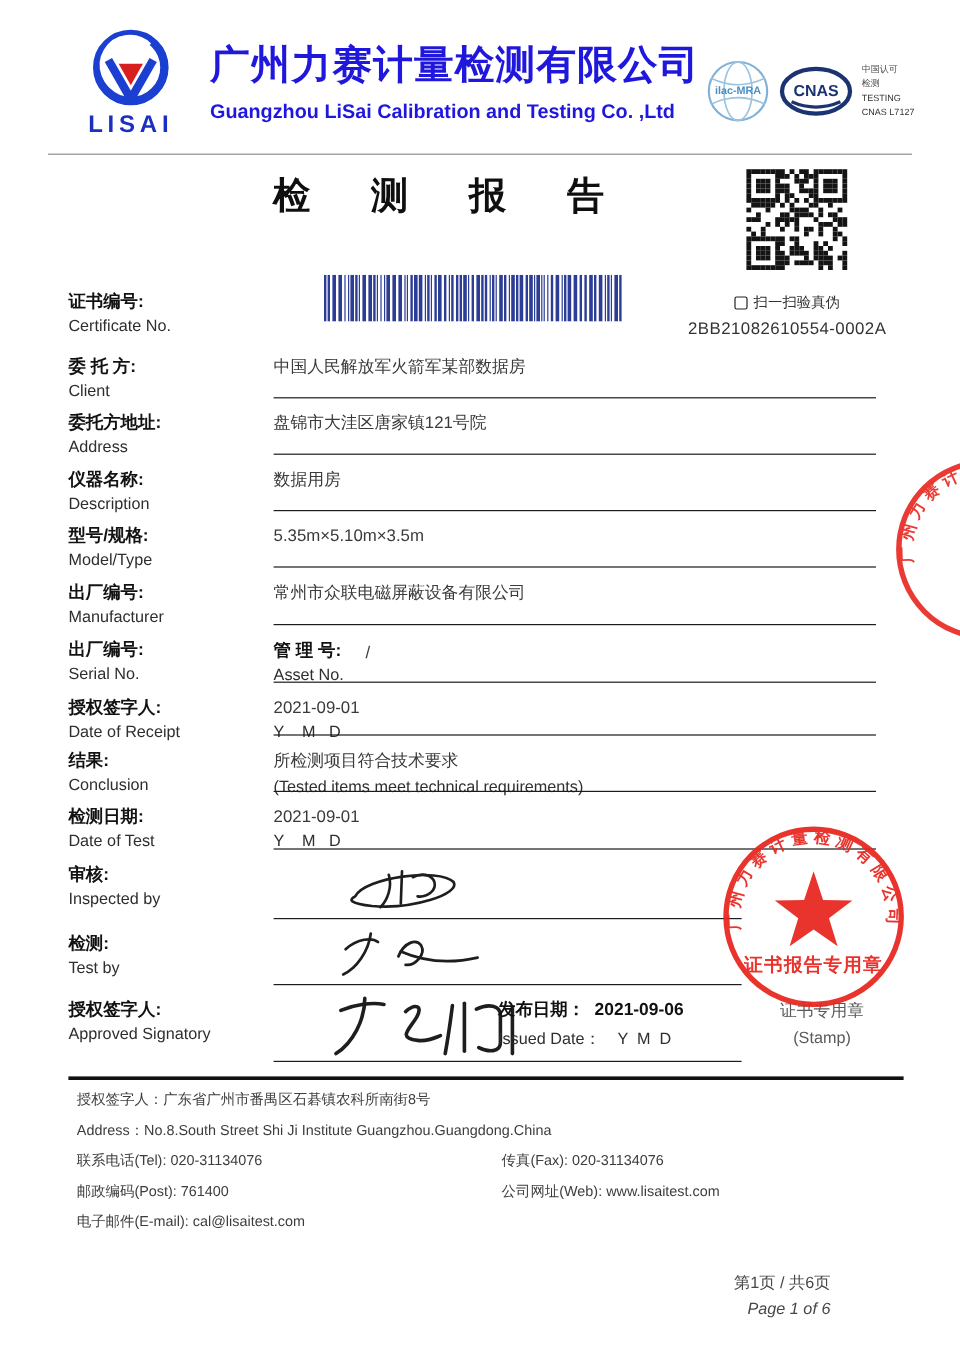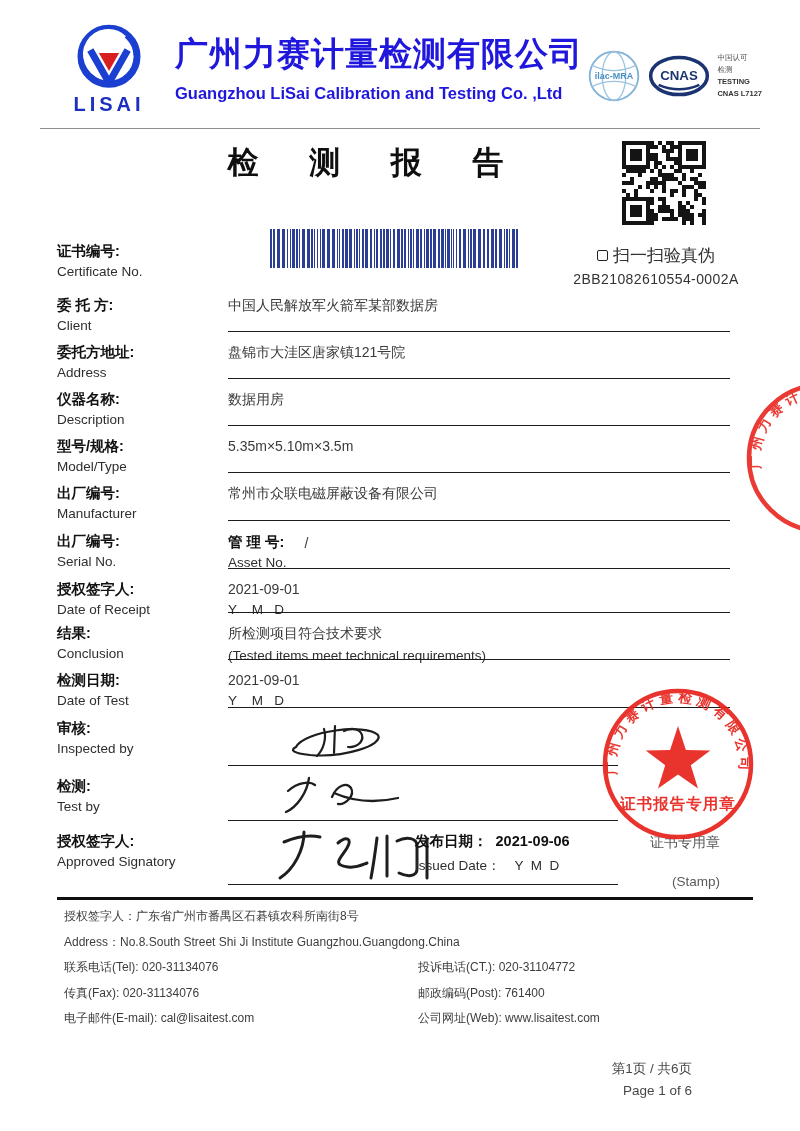--- a/index.html
+++ b/index.html
@@ -10,37 +10,37 @@
   
   .header { position:absolute; top:22px; left:57px; right:38px; display:flex; }
   .logo-block { width:104px; text-align:center; }
   .logo-block svg { display:block; margin:0 auto; }
   .logo-text { font-size:20px; font-weight:bold; color:#1b2fc0; letter-spacing:4px; margin-top:1px; }
   .company-block { margin-left:14px; padding-top:10px; }
   .company-cn { font-size:33px; font-weight:bold; color:#2017dd; letter-spacing:1px; white-space:nowrap; }
   .company-en { font-size:16.5px; font-weight:bold; color:#2017dd; margin-top:7px; white-space:nowrap; }
   .accred { margin-left:auto; display:flex; align-items:center; gap:7px; padding-top:14px; }
   .accred-text { font-size:7.5px; color:#4c4c4c; line-height:1.6; white-space:nowrap; }
-  .accred-text .b { font-weight:bold; color:#333; }
+  .accred-text .b { font-weight:normal; color:#333; }
   .header-rule { position:absolute; top:128px; left:40px; width:720px; height:1px; background:#8d8d8d; }
 
   
   .title-block { position:absolute; top:142px; left:0; width:745px; text-align:center; }
   .title-cn { font-size:31px; font-weight:bold; color:#0f0f0f; letter-spacing:14px; word-spacing:14px; white-space:pre; }
   .title-en { font-size:16px; color:#2c2c2c; letter-spacing:2px; word-spacing:7px; margin-top:9px; }
 
   
   .qr { position:absolute; left:621px; top:140px; width:86px; height:86px; }
   .qr b { position:absolute; width:4px; height:4px; background:#141414; }
   .barcode { position:absolute; left:42px; top:-9px; width:252px; height:39px; display:flex; align-items:stretch; overflow:hidden; }
   .barcode i { display:block; background:#2b3d94; height:100%; flex:none; }
   .scan-block { position:absolute; left:340px; top:6px; width:176px; text-align:center; }
   .scan-line { display:flex; align-items:center; justify-content:center; gap:5px; }
   .scan-icon { width:11px; height:11px; border:1.6px solid #222; border-radius:2px; flex:none; }
-  .scan-hint { font-size:17px; color:#333; }
+  .scan-hint { font-size:12px; color:#333; }
   .cert-no { font-size:14px; color:#333; margin-top:4px; letter-spacing:.4px; white-space:nowrap; }
 
   
   .rows { position:absolute; left:57px; top:238px; width:673px; }
   .row { display:flex; align-items:flex-start; }
   .label { width:171px; flex:none; padding-top:4px; }
   .label .cn { font-size:14.5px; font-weight:bold; color:#121212; white-space:pre; }
   .label .en { font-size:13.5px; color:#2e2e2e; margin-top:3px; }
   .cell { flex:1; position:relative; padding-top:5px; min-height:100%; align-self:stretch; }
   .cell.short { flex:none; width:390px; }
@@ -55,33 +55,33 @@
   .slash { font-size:14px; color:#3a3a3a; margin-left:18px; padding-top:2px; }
   .sig { position:absolute; }
   .sig path, .sig ellipse { fill:none; stroke:#1e1e1e; stroke-linecap:round; stroke-linejoin:round; }
   .issued { position:absolute; left:187px; top:4px; white-space:nowrap; }
   .issued .l1 { font-size:14.5px; font-weight:bold; color:#111; }
   .issued .l1 .dt { margin-left:8px; }
   .issued .l2 { font-size:13.5px; color:#2e2e2e; margin-top:6px; }
   .issued .l2 .ymd { margin-left:14px; white-space:pre; }
   .stamp-caption { margin-left:32px; padding-top:6px; text-align:center; color:#5a5a5a; }
   .stamp-caption .cn { font-size:14px; }
-  .stamp-caption .en { font-size:13.5px; margin-top:22px;text-align:right; }
+  .stamp-caption .en { font-size:13.5px; margin-top:5px; }
 
   
   .stamp-main { position:absolute; left:598px; top:684px; opacity:.93; pointer-events:none; }
   .stamp-partial { position:absolute; left:742px; top:378px; opacity:.9; pointer-events:none; }
 
   
   .divider-thick { position:absolute; left:57px; top:897px; width:696px; height:3px; background:#101010; }
   .footer { position:absolute; left:64px; top:908px; width:690px; font-size:12px; color:#3d3d3d; }
   .footer .fl { margin-bottom:8.5px; }
   .contact-grid { display:grid; grid-template-columns:354px 1fr; row-gap:8.5px; }
   .pagenum { position:absolute; left:400px; top:1060px; width:292px; text-align:right; font-size:13.5px; color:#474747; }
-  .pagenum .en { margin-top:5px; }
+  .pagenum .en { margin-top:5px;font-style:italic; }
 </style>
 </head>
 <body>
 
 <div class="page">
 
   <div class="header">
     <div class="logo-block">
       <svg width="78" height="70" viewBox="0 0 100 90">
         <circle cx="50" cy="44" r="36" fill="none" stroke="#1b3fd0" stroke-width="9"></circle>
@@ -638,25 +638,24 @@
       <textPath href="#arcB" startOffset="50%" text-anchor="middle">广州力赛计量检测有限公司</textPath>
     </text>
   </svg>
 
   <div class="divider-thick"></div>
   <div class="footer">
     <div class="fl">授权签字人：广东省广州市番禺区石碁镇农科所南街8号</div>
     <div class="fl">Address：No.8.South Street Shi Ji Institute Guangzhou.Guangdong.China</div>
     <div class="contact-grid">
       <div>联系电话(Tel): 020-31134076</div>
-      <div>投诉电话(CT.): 020-31104772</div>
       <div>传真(Fax): 020-31134076</div>
       <div>邮政编码(Post): 761400</div>
+      <div>公司网址(Web): www.lisaitest.com</div>
       <div>电子邮件(E-mail): cal@lisaitest.com</div>
-      <div>公司网址(Web): www.lisaitest.com</div>
     </div>
   </div>
 
   <div class="pagenum">
     <div>第1页 / 共6页</div>
     <div class="en">Page 1 of 6</div>
   </div>
 
 </div>
 

